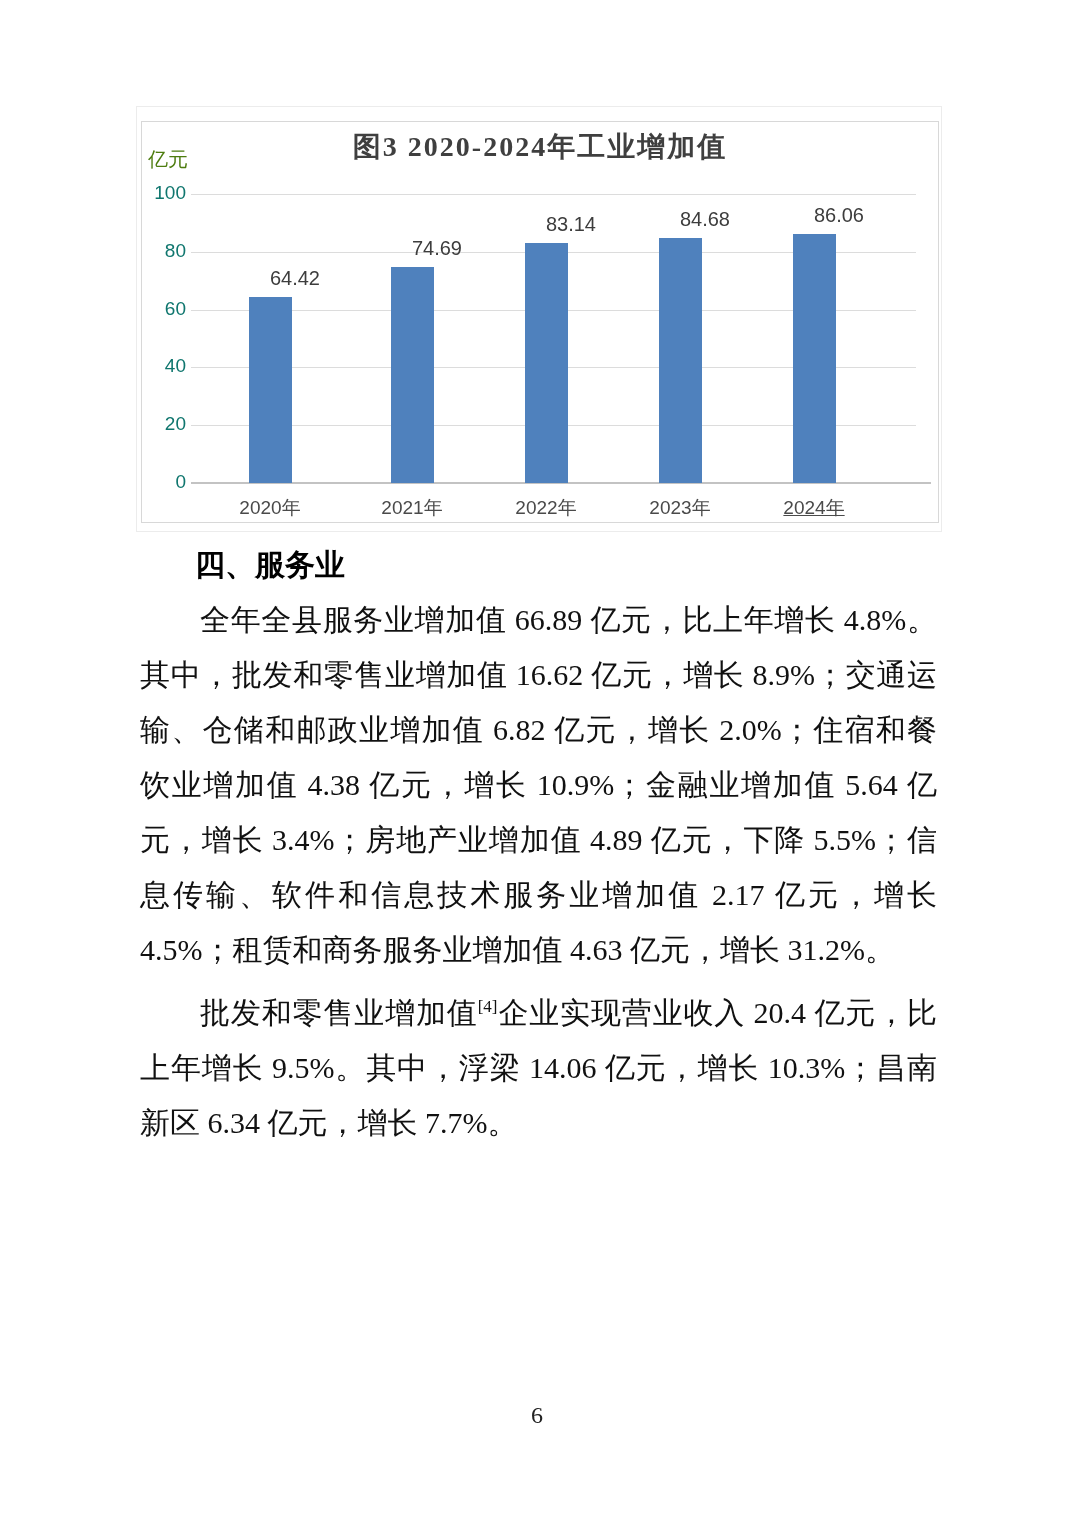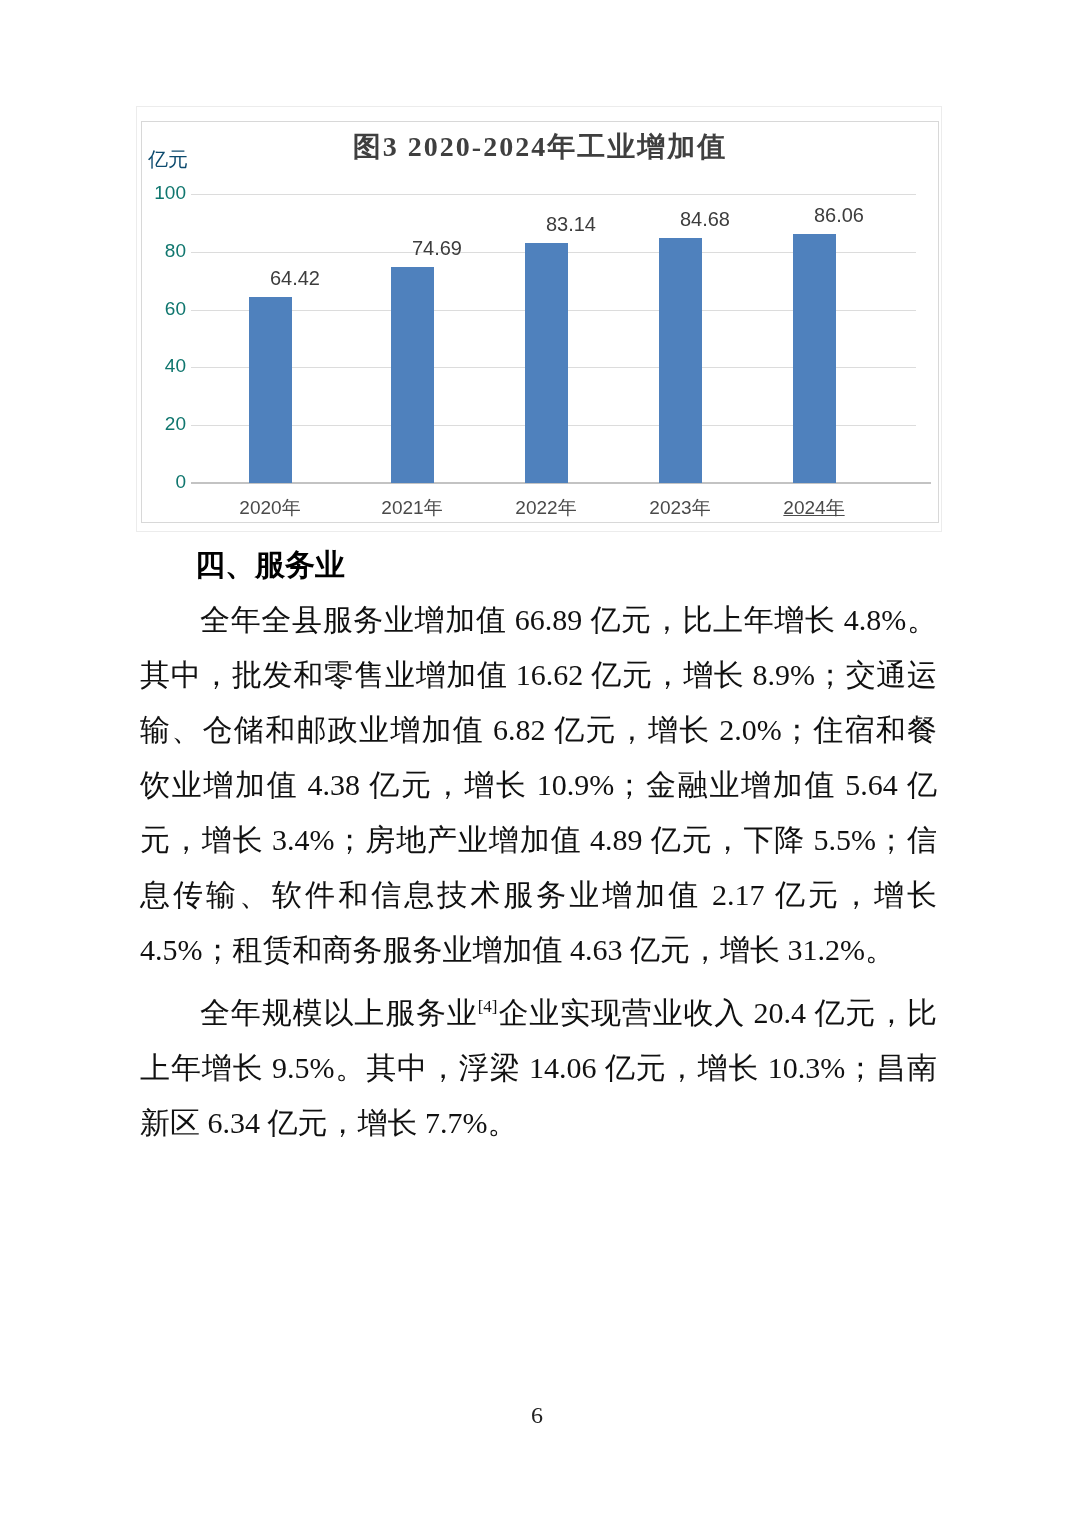--- a/index.html
+++ b/index.html
@@ -15,21 +15,21 @@
   .chart-box {
     position:absolute; left:4px; top:14px; width:796px; height:400px;
     border:1px solid #d8d8d8; background:#ffffff;
   }
   .chart-title {
     position:absolute; left:0; right:0; top:6px; text-align:center;
     font-size:28px; font-weight:bold; color:#3f3f3f; letter-spacing:2px;
     font-family:"Liberation Serif","DejaVu Serif",serif;
   }
   .chart-unit {
-    position:absolute; left:6px; top:24px; font-size:20px; color:#0c4a6e;
+    position:absolute; left:6px; top:24px; font-size:20px; color:#4d7c0f;
     font-family:"Liberation Serif","DejaVu Serif",serif;
   }
   .gridline { position:absolute; height:1px; background:#dcdcdc; }
   .axisline { position:absolute; height:2px; background:#c3c3c3; }
   .ytick {
     position:absolute; width:60px; text-align:right; font-size:19px; color:#0f766e;
     font-family:"Liberation Sans","DejaVu Sans",sans-serif;
   }
   .bar { position:absolute; }
   .bar-value {
@@ -96,18 +96,18 @@
           <div class="bar" style="left: 651px; width: 43px; top: 112px; height: 249px; background: rgb(79, 129, 189);"></div>
           <div class="bar-value" style="left: 622px; top: 82px;">86.06</div>
           <div class="xtick" style="left: 612px; top: 373px; text-decoration: underline;">2024年</div>
         </div>
     </div>
   </div>
 
   <div class="body-text">
     <p class="heading">四、服务业</p>
     <p class="para">全年全县服务业增加值 66.89 亿元，比上年增长 4.8%。其中，批发和零售业增加值 16.62 亿元，增长 8.9%；交通运输、仓储和邮政业增加值 6.82 亿元，增长 2.0%；住宿和餐饮业增加值 4.38 亿元，增长 10.9%；金融业增加值 5.64 亿元，增长 3.4%；房地产业增加值 4.89 亿元，下降 5.5%；信息传输、软件和信息技术服务业增加值 2.17 亿元，增长 4.5%；租赁和商务服务业增加值 4.63 亿元，增长 31.2%。</p>
-    <p class="para"><span>全年规模以上服务业</span><sup class="note">[4]</sup><span>企业实现营业收入 20.4 亿元，比上年增长 9.5%。其中，浮梁 14.06 亿元，增长 10.3%；昌南新区 6.34 亿元，增长 7.7%。</span></p>
+    <p class="para"><span>批发和零售业增加值</span><sup class="note">[4]</sup><span>企业实现营业收入 20.4 亿元，比上年增长 9.5%。其中，浮梁 14.06 亿元，增长 10.3%；昌南新区 6.34 亿元，增长 7.7%。</span></p>
   </div>
 
   <div class="page-number">6</div>
 
 </div>
 
 </body></html>

